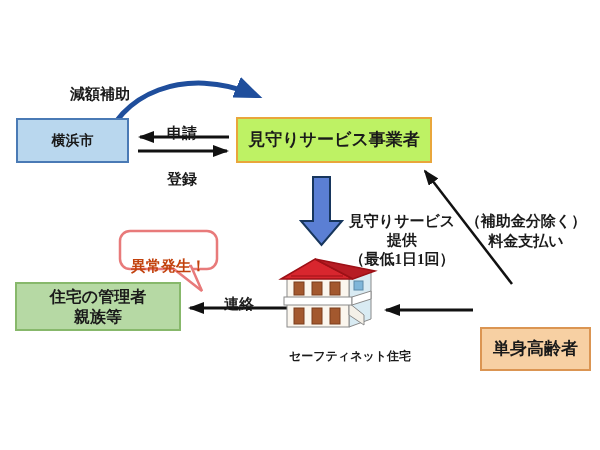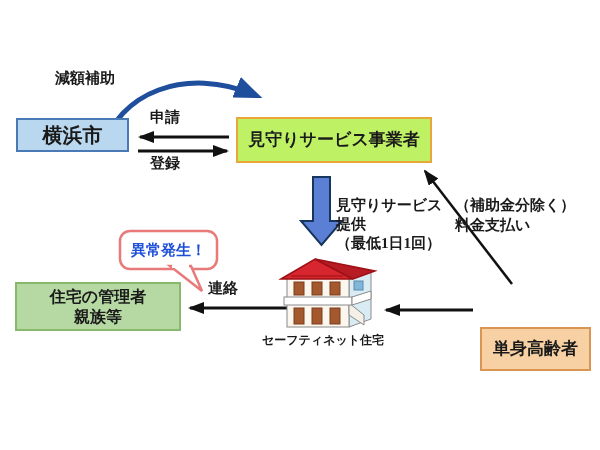--- a/index.html
+++ b/index.html
@@ -6,37 +6,37 @@
   .canvas{
     position:relative;width:600px;height:450px;background:#ffffff;overflow:hidden;
     font-family:"DejaVu Sans",sans-serif;color:#1a1a1a;
   }
   svg.overlay{position:absolute;left:0;top:0;z-index:1;}
   .box{
     position:absolute;z-index:2;display:flex;flex-direction:column;
     align-items:center;justify-content:center;font-weight:bold;text-align:center;
     box-sizing:border-box;line-height:1.25;
   }
-  .box-yokohama{left:16px;top:118px;width:113px;height:34px;background:#b9d7ee;border:2px solid #4a7ab5;font-size:20px;}
+  .box-yokohama{left:16px;top:118px;width:113px;height:45px;background:#b9d7ee;border:2px solid #4a7ab5;font-size:14px;}
   .box-provider{left:236px;top:117px;width:196px;height:46px;background:#bef264;border:2px solid #e9a63b;font-size:17px;}
   .box-manager{left:15px;top:282px;width:166px;height:49px;background:#b6d9a4;border:2px solid #87b86b;font-size:16px;}
   .box-elderly{left:480px;top:287px;width:111px;height:44px;background:#f7d0a3;border:2px solid #db9552;font-size:17px;margin-top:40px;}
-  .lbl{position:absolute;z-index:2;font-weight:bold;font-size:15px;line-height:1.2;}
+  .lbl{position:absolute;z-index:2;font-weight:bold;text-align:center;font-size:15px;line-height:1.2;margin-top:16px;}
   .lbl-subsidy{left:55px;top:69px;width:90px;}
   .lbl-application{left:150px;top:108px;width:64px;}
   .lbl-registration{left:150px;top:154px;width:64px;}
   .lbl-service{left:336px;top:196px;width:132px;line-height:1.25;font-family:Liberation Serif, serif;}
   .lbl-payment{left:455px;top:196px;width:142px;line-height:1.3;}
   .lbl-contact{left:208px;top:279px;width:62px;}
   .lbl-movein{left:397px;top:278px;width:62px;}
   .lbl-housing{left:262px;top:333px;width:176px;font-size:12px;}
   .lbl-alert{
     left:120px;top:231px;width:97px;height:38px;z-index:3;
     display:flex;align-items:center;justify-content:center;
-    color:#1d4ed8;font-size:15px;
+    color:#c2410c;font-size:15px;
   }
 </style>
 </head>
 <body>
 
 <div class="canvas">
 
   <svg class="overlay" width="600" height="450" viewBox="0 0 600 450">
     <defs>
       <marker id="mk-black" markerUnits="userSpaceOnUse" markerWidth="16" markerHeight="12" refX="14" refY="6" orient="auto">

